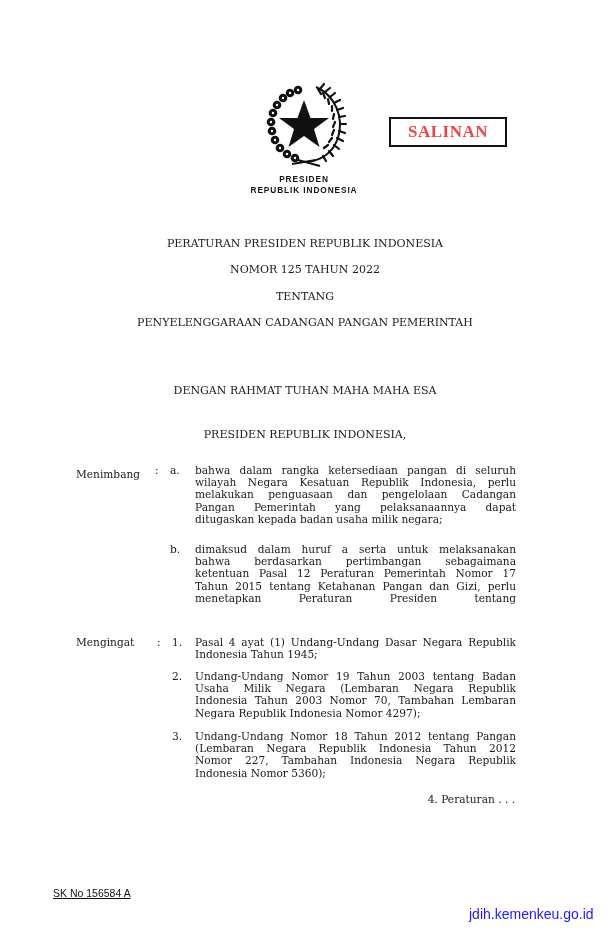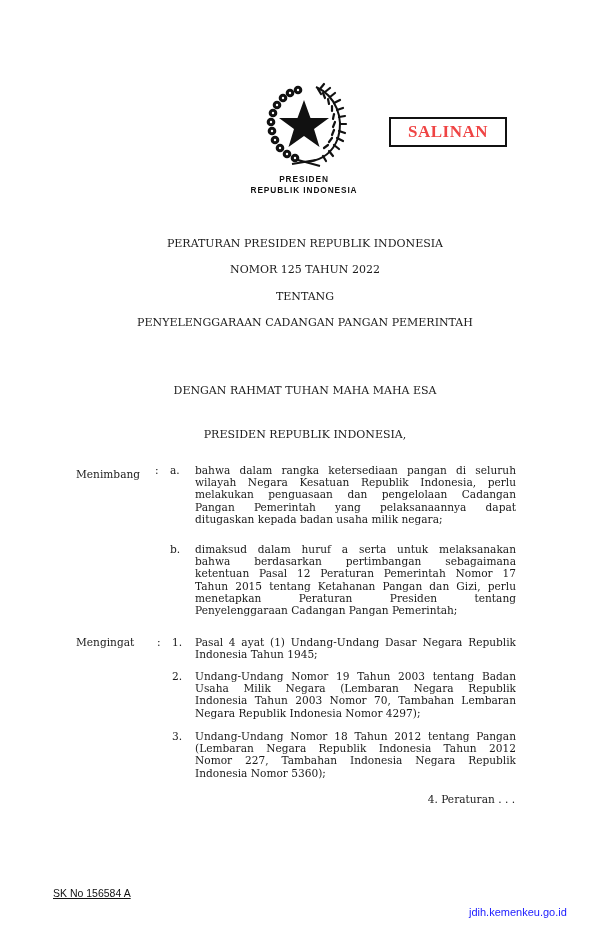--- a/index.html
+++ b/index.html
@@ -10,21 +10,21 @@
   .salinan { left:389px; top:117px; width:114px; height:26px; border:2px solid #111;
              font-family:"Liberation Serif", serif; font-weight:bold; font-size:17px;
              letter-spacing:0.5px; text-align:center; line-height:26px; color:#ef4444; }
   .hdr { font-family:"Liberation Sans", sans-serif; font-weight:bold; font-size:8.3px;
          letter-spacing:0.9px; text-align:center; color:#111; }
   .title { font-size:11px; text-align:center; letter-spacing:0px; white-space:nowrap; }
   .body { font-size:10.6px; line-height:12.2px; }
   .lbl { white-space:nowrap; }
   .para { width:321px; text-align:justify; text-align-last:left; }
   .sk { font-family:"Liberation Sans", sans-serif; font-size:10.5px; color:#111; }
-  .link { font-family:"Liberation Sans", sans-serif; font-size:11px; color:#1a1aff; }
+  .link { font-family:"Liberation Sans", sans-serif; font-size:14px; color:#1a1aff; }
 </style>
 </head>
 <body>
 
 <div class="abs emblem">
   <svg width="92" height="90" viewBox="0 0 92 90">
 
     <polygon points="46,20 52.5,38 71,38 56,49 61.5,67 46,56 30.5,67 36,49 21,38 39.5,38" fill="#111"></polygon>
 
     <g fill="#111">
@@ -107,21 +107,20 @@
   <div>ditugaskan kepada badan usaha milik negara;</div>
 </div>
 
 <div class="abs body lbl" style="left:170px; top:543px;">b.</div>
 <div class="abs body para" style="left:195px; top:543px;">
   <div style="text-align-last:justify">dimaksud dalam huruf a serta untuk melaksanakan</div>
   <div style="text-align-last:justify">bahwa berdasarkan pertimbangan sebagaimana</div>
   <div style="text-align-last:justify">ketentuan Pasal 12 Peraturan Pemerintah Nomor 17</div>
   <div style="text-align-last:justify">Tahun 2015 tentang Ketahanan Pangan dan Gizi, perlu</div>
   <div style="text-align-last:justify">menetapkan Peraturan Presiden tentang</div>
-  <div>Penyelenggaraan Cadangan Pangan Pemerintah;</div>
 </div>
 
 <div class="abs body lbl" style="left:76px; top:636px;">Mengingat</div>
 <div class="abs body lbl" style="left:157px; top:636px;">:</div>
 
 <div class="abs body lbl" style="left:172px; top:636px;">1.</div>
 <div class="abs body para" style="left:195px; top:636px;">
   <div style="text-align-last:justify">Pasal 4 ayat (1) Undang-Undang Dasar Negara Republik</div>
   <div>Indonesia Tahun 1945;</div>
 </div>

